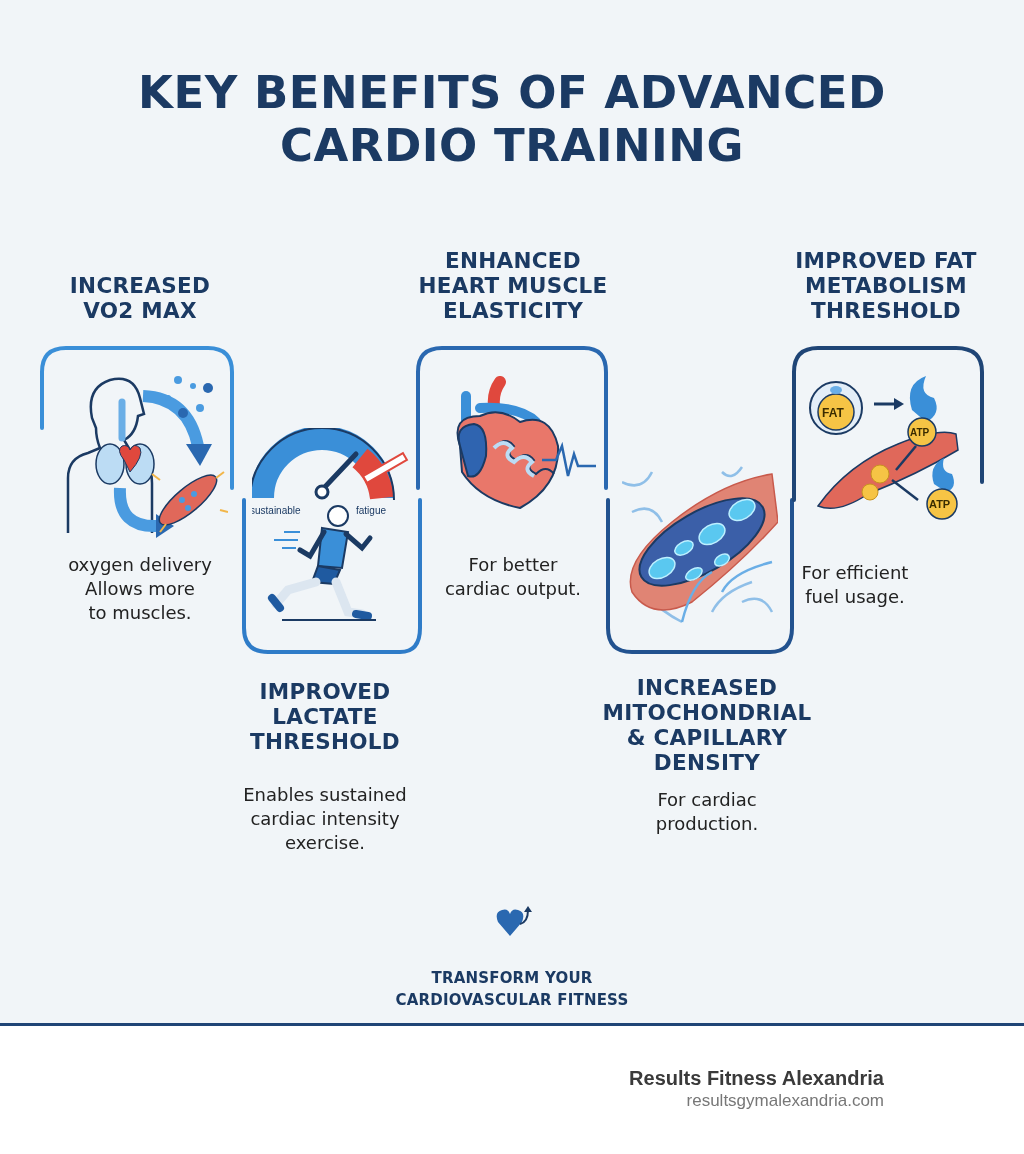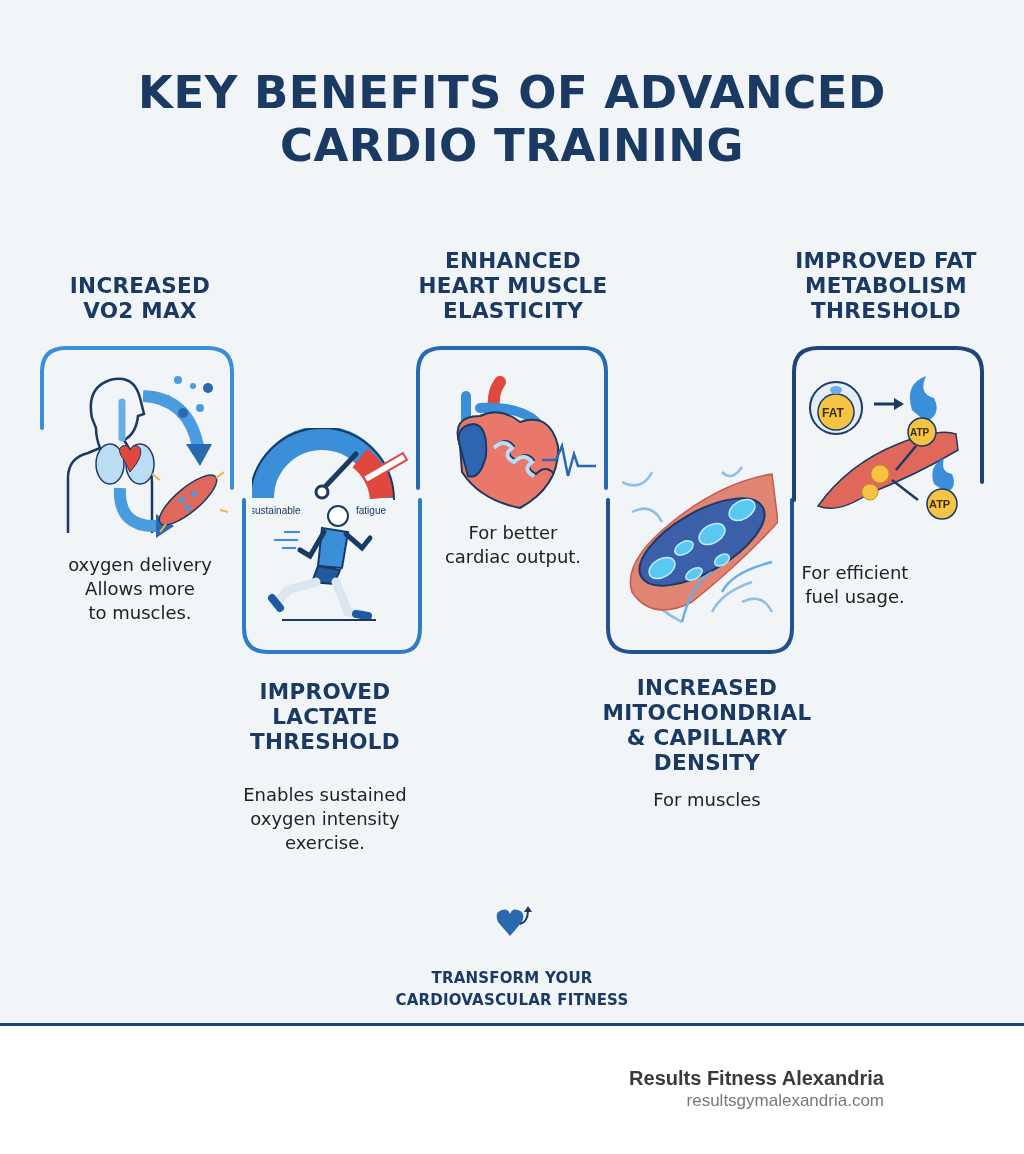--- a/index.html
+++ b/index.html
@@ -154,21 +154,21 @@
     <line x1="30" y1="120" x2="44" y2="120"></line>
   </g>
 </svg>
 <div class="heading" style="left:220px; top:679px; width:210px;">
   <span>IMPROVED</span>
   <span>LACTATE</span>
   <span>THRESHOLD</span>
 </div>
 <div class="desc" style="left:220px; top:783px; width:210px;">
   <span>Enables sustained</span>
-  <span>oxygen intensity</span>
+  <span>cardiac intensity</span>
   <span>exercise.</span>
 </div>
 
 <div class="heading" style="left:400px; top:248px; width:226px;">
   <span>ENHANCED</span>
   <span>HEART MUSCLE</span>
   <span>ELASTICITY</span>
 </div>
 <svg class="icon" style="left:440px; top:376px;" width="160" height="140" viewBox="0 0 160 140">
   <path d="M26 20 V60" stroke="#3a8fd8" stroke-width="10" stroke-linecap="round"></path>
@@ -177,21 +177,21 @@
   <path d="M20 70 Q10 40 40 40 Q60 30 80 46 Q110 36 118 70 Q120 110 80 132 Q40 124 22 96 Z" fill="#e9776a" stroke="#1b3a63" stroke-width="2"></path>
   <path d="M20 70 Q14 50 34 48 Q48 50 46 80 Q40 104 28 100 Z" fill="#2f64b0" stroke="#1b3a63" stroke-width="2"></path>
   <g fill="none" stroke="#1b3a63" stroke-width="2">
     <path d="M56 70 q10 -10 18 0 q-10 8 2 14 q10 -10 18 0 q-10 8 2 14 q10 -10 18 0"></path>
   </g>
   <g fill="none" stroke="#bcdcf4" stroke-width="4">
     <path d="M54 72 q10 -10 18 0 q-10 8 2 14 q10 -10 18 0 q-10 8 2 14"></path>
   </g>
   <path d="M102 84 H116 L122 70 L128 100 L134 78 L138 90 H156" fill="none" stroke="#2a68b0" stroke-width="2.5"></path>
 </svg>
-<div class="desc" style="left:410px; top:521px; width:206px;">
+<div class="desc" style="left:410px; top:553px; width:206px;">
   <span>For better</span>
   <span>cardiac output.</span>
 </div>
 
 <svg class="icon" style="left:622px; top:462px;" width="156" height="164" viewBox="0 0 156 164">
   <g fill="none" stroke="#8fbfe8" stroke-width="2.5">
     <path d="M0 20 Q20 30 30 10"></path>
     <path d="M10 50 Q30 40 40 60"></path>
     <path d="M20 130 Q40 150 60 160"></path>
     <path d="M100 10 Q110 20 120 5"></path>
@@ -213,21 +213,22 @@
     <path d="M100 130 Q110 110 150 100"></path>
   </g>
 </svg>
 <div class="heading" style="left:584px; top:675px; width:246px;">
   <span>INCREASED</span>
   <span>MITOCHONDRIAL</span>
   <span>&amp; CAPILLARY</span>
   <span>DENSITY</span>
 </div>
 <div class="desc" style="left:584px; top:788px; width:246px;">
-  <span>For muscles</span>
+  <span>For cardiac</span>
+  <span>production.</span>
 </div>
 
 <div class="heading" style="left:776px; top:248px; width:220px;">
   <span>IMPROVED FAT</span>
   <span>METABOLISM</span>
   <span>THRESHOLD</span>
 </div>
 <svg class="icon" style="left:808px; top:374px;" width="160" height="150" viewBox="0 0 160 150">
   <circle cx="28" cy="34" r="26" fill="#e3eef8" stroke="#1b3a63" stroke-width="2"></circle>
   <circle cx="28" cy="38" r="18" fill="#f6c445" stroke="#1b3a63" stroke-width="1.5"></circle>

